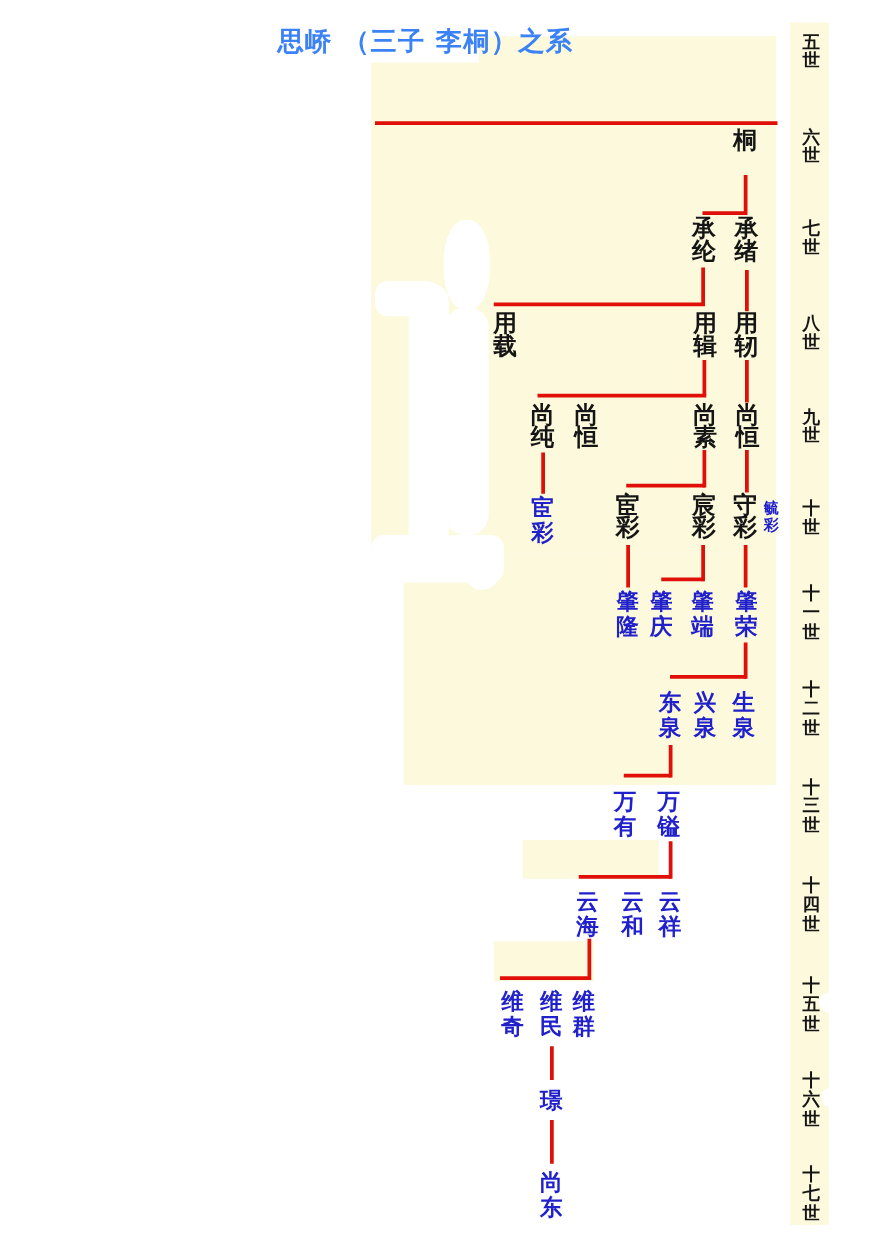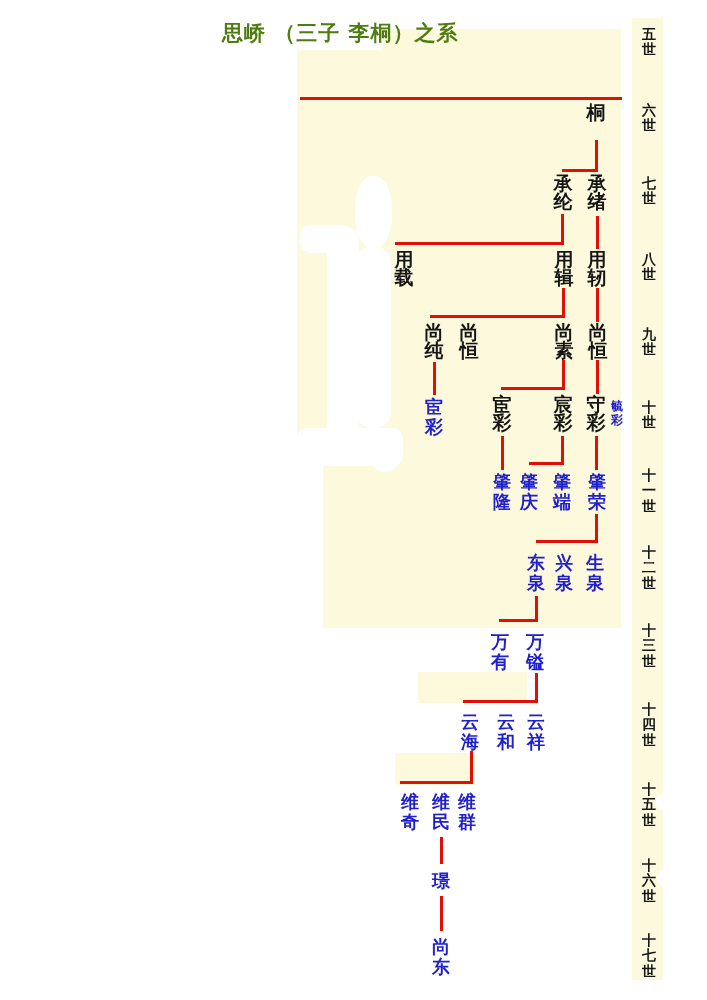--- a/index.html
+++ b/index.html
@@ -5,21 +5,21 @@
   *{margin:0;padding:0;box-sizing:border-box}
   html,body{background:#fff}
   #page{position:relative;width:707px;height:1000px;background:#ffffff;overflow:hidden;font-family:"DejaVu Sans",sans-serif}
   .rect{position:absolute}
   .node{position:absolute;font-weight:bold;transform:translateX(-50%);text-align:center;white-space:nowrap}
   .node.black{font-size:19px;line-height:0.96;color:#151515}
   .node.blue{font-size:18px;line-height:1.1;color:#2121cc}
   .node.blue-small{font-size:12px;line-height:1.15;color:#2121cc}
   .node.gen{font-size:14px;line-height:1.1;color:#151515}
   .line{position:absolute;background:#e01008}
-  #title{position:absolute;font-size:21px;color:#4d7c0f;font-weight:bold;letter-spacing:1px;font-family:"DejaVu Sans",sans-serif}
+  #title{position:absolute;font-size:21px;color:#3b82f6;font-weight:bold;letter-spacing:1px;font-family:"DejaVu Sans",sans-serif}
 </style>
 </head>
 <body>
 
 <div id="page">
   <div id="paper-layer">
       <div class="rect" style="left: 383px; top: 29px; width: 238px; height: 22px; background: rgb(252, 249, 220);"></div>
       <div class="rect" style="left: 297px; top: 50px; width: 324px; height: 393px; background: rgb(252, 249, 220);"></div>
       <div class="rect" style="left: 323px; top: 443px; width: 298px; height: 185px; background: rgb(252, 249, 220);"></div>
       <div class="rect" style="left: 418px; top: 672px; width: 109px; height: 31px; background: rgb(252, 249, 220);"></div>

